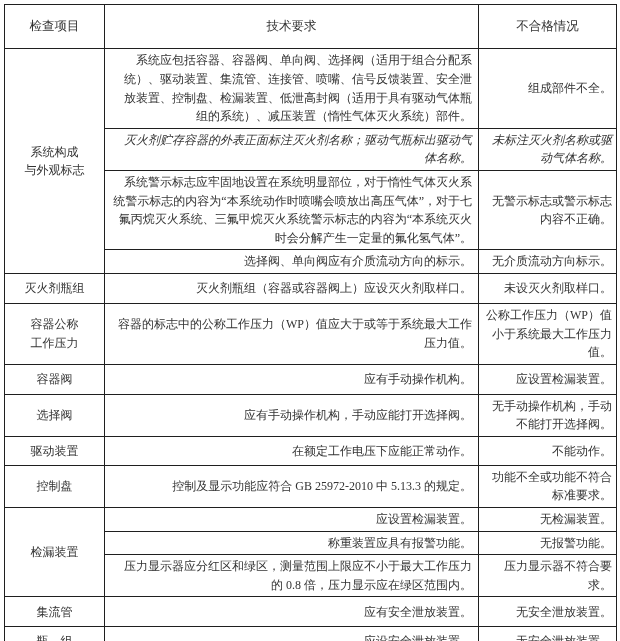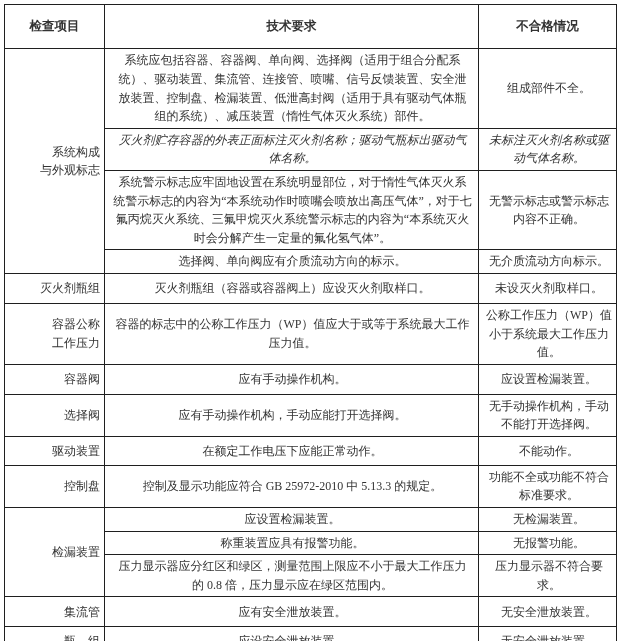--- a/index.html
+++ b/index.html
@@ -27,36 +27,36 @@
 
   .insp-table th, .insp-table td {
     border: 1px solid #1f1f1f;
     font-size: 12px;
     line-height: 1.55;
     vertical-align: middle;
     white-space: pre-line;
     box-sizing: border-box;
   }
   .insp-table th {
-    font-weight: bold;
+    font-weight: normal;
     font-size: 12.5px;
     text-align: center;
     height: 36px;
     padding: 12px 4px;
   }
   .insp-table td.cell-item {
-    text-align: right;
+    text-align: center;
     padding: 2px 4px;
   }
   .insp-table td.cell-req {
-    text-align: center;
+    text-align: right;
     padding: 2px 6px 2px 8px;
   }
   .insp-table td.cell-bad {
-    text-align: center;
+    text-align: right;
     padding: 2px 4px 2px 7px;
   }
 </style>
 </head>
 <body>
 
 <div class="doc-wrap">
   <table class="insp-table">
     <colgroup>
       <col class="c-item">

